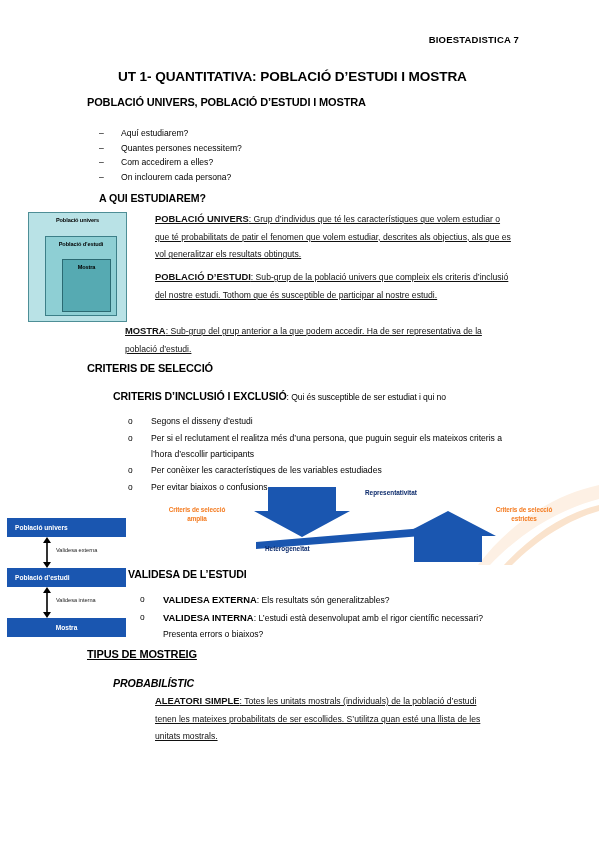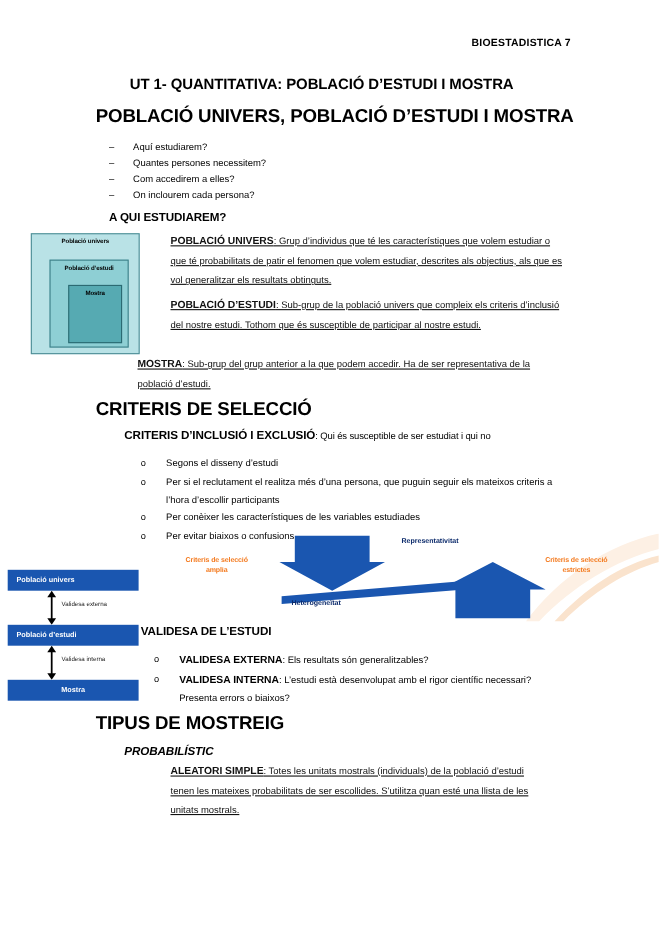--- a/index.html
+++ b/index.html
@@ -39,21 +39,21 @@
     left: 118px;
     font-size: 13.6px;
     font-weight: bold;
     letter-spacing: -.1px;
     white-space: nowrap;
     text-align: right;
   }
   .h1 {
     position: absolute;
     left: 87px;
-    font-size: 17px;
+    font-size: 11px;
     font-weight: bold;
     letter-spacing: -.15px;
     white-space: nowrap;
   }
   .h2 {
     position: absolute;
     font-size: 10.6px;
     font-weight: bold;
     letter-spacing: -.1px;
     white-space: nowrap;
@@ -324,21 +324,21 @@
     <div class="row">
       <span class="mark">o</span>
       <span class="txt"><b>VALIDESA EXTERNA</b><span>: Els resultats són generalitzables?</span></span>
     </div>
     <div class="row">
       <span class="mark">o</span>
       <span class="txt"><b>VALIDESA INTERNA</b><span>: L’estudi està desenvolupat amb el rigor científic necessari? Presenta errors o biaixos?</span></span>
     </div>
   </div>
 
-  <div class="h1" style="top:648px;">TIPUS DE MOSTREIG</div>
+  <div class="h1" style="top:648px;text-decoration:underline;">TIPUS DE MOSTREIG</div>
 
   <div class="h2" style="left:113px; top:677px;font-style:italic;">PROBABILÍSTIC</div>
 
   <div class="para" style="left:155px; top:692px; width:340px;">
     <b>ALEATORI SIMPLE</b><span>: Totes les unitats mostrals (individuals) de la població d’estudi tenen les mateixes probabilitats de ser escollides. S’utilitza quan esté una llista de les unitats mostrals.</span>
   </div>
 
 </div>
 
 </body></html>

